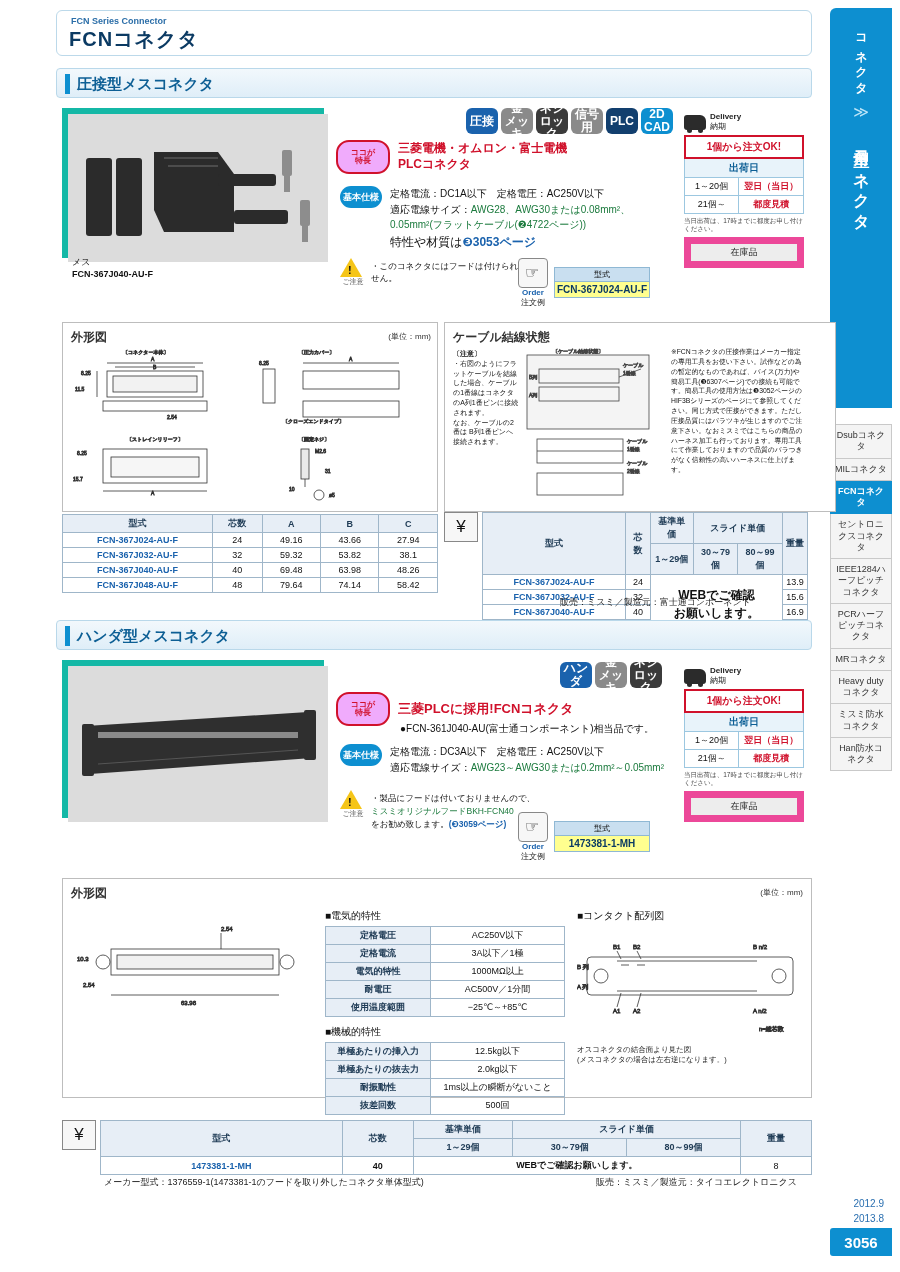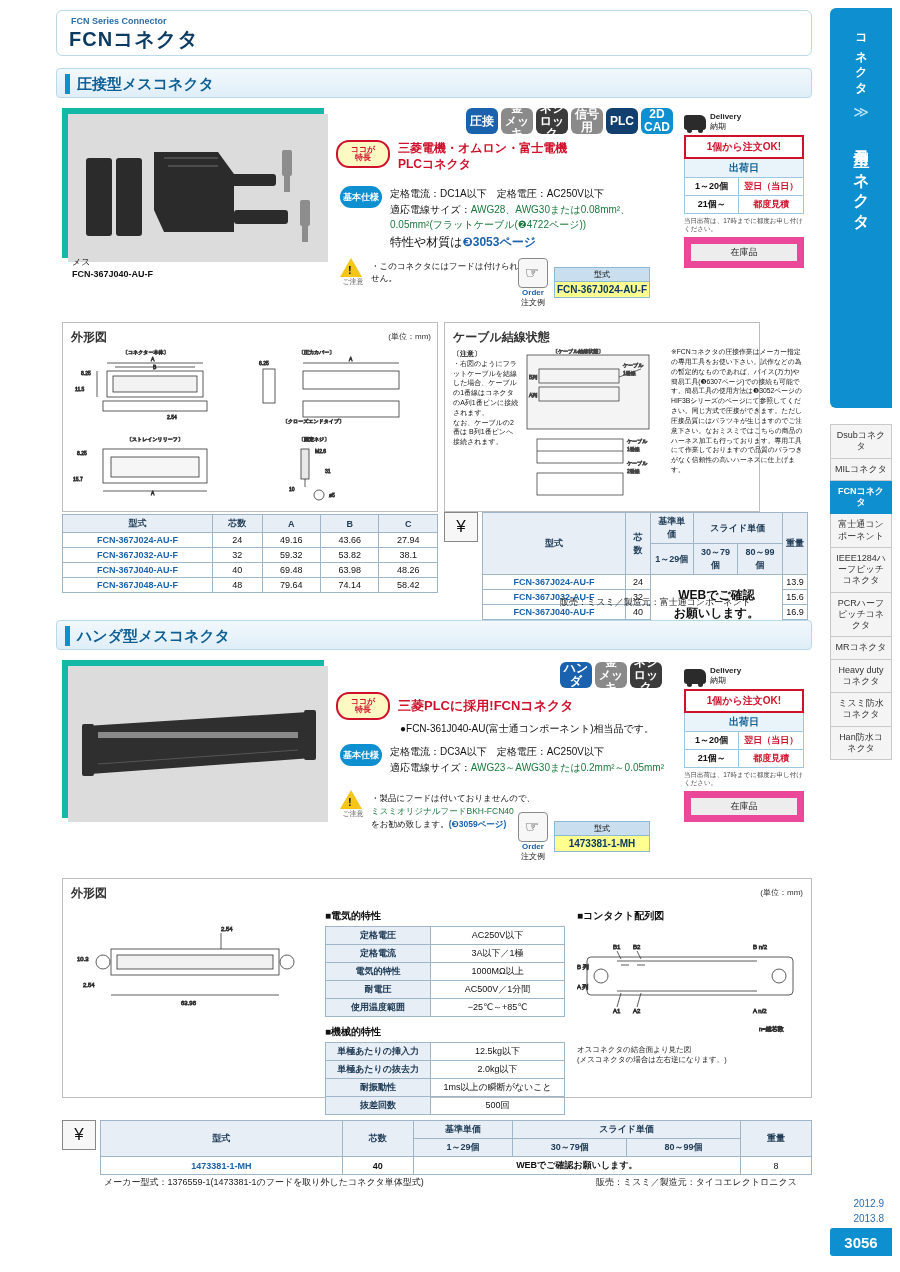--- a/index.html
+++ b/index.html
@@ -61,23 +61,23 @@
     width:32px; height:26px; border-radius:6px; color:#fff; font-size:12px; font-weight:bold;
     margin-right:3px; line-height:1.05; text-align:center; letter-spacing:0;
   }
   .b-blue { background:#1a62ad; }
   .b-gray { background:#8a8a8a; }
   .b-dark { background:#3b3b3b; }
   .b-navy { background:#123f6e; }
   .b-teal { background:#0d8fd0; }
 
   .feat-pill {
-    width:54px; height:28px; border-radius:13px; border:2px solid #d0112b; color:#d0112b;
+    width:54px; height:34px; border-radius:13px; border:2px solid #d0112b; color:#d0112b;
     font-size:8px; font-weight:bold; display:flex; align-items:center; justify-content:center;
-    line-height:1.05; text-align:center; background:#fef9c3;
+    line-height:1.05; text-align:center; background:#f0abfc;
   }
   .spec-pill {
     width:42px; height:22px; border-radius:11px; background:#0d8fd0; color:#fff;
     font-size:9px; font-weight:bold; display:flex; align-items:center; justify-content:center;
   }
   .blue { color:#1a62ad; }
   .grn { color:#1b7a3d; }
   .bld { font-weight:bold; }
 
   
@@ -85,21 +85,21 @@
   .del-head { display:flex; align-items:center; gap:4px; font-size:8px; color:#222; }
   .truck { width:22px; height:15px; background:#2b2b2b; border-radius:3px 6px 3px 3px; position:relative;}
   .truck:after{ content:""; position:absolute; left:3px; bottom:-3px; width:5px; height:5px; border-radius:50%; background:#2b2b2b;}
   .truck:before{ content:""; position:absolute; right:3px; bottom:-3px; width:5px; height:5px; border-radius:50%; background:#2b2b2b;}
   .order-ok {
     border:2px solid #d0112b; color:#d0112b; font-weight:bold; font-size:10px;
     text-align:center; padding:3px 0; margin-top:3px; background:#fff;
   }
   .ship-title { background:#e8f3fa; border:1px solid #9cc7e0; border-top:none; text-align:center; font-weight:bold; color:#0d5f95; font-size:10px; padding:2px 0;}
   .ship-row { display:flex; border:1px solid #9cc7e0; border-top:none; font-size:9px;}
-  .ship-row .c1 { width:46%; padding:2px 3px; text-align:center; border-right:1px solid #9cc7e0;font-weight:bold;}
+  .ship-row .c1 { width:46%; padding:2px 3px; text-align:center; border-right:1px solid #9cc7e0;}
   .ship-row .c2 { width:54%; padding:2px 3px; text-align:center; font-weight:bold; color:#d0112b;}
   .ship-note { font-size:6.5px; color:#444; line-height:1.3; margin-top:3px;}
   .stock { margin-top:3px; border:7px solid #ec4899; background:#ededed; text-align:center; font-size:9px; padding:2px 0; color:#222;}
 
   
   .caution { position:absolute; display:flex; gap:5px; align-items:flex-start; }
   .tri { width:0;height:0;border-left:11px solid transparent;border-right:11px solid transparent;border-bottom:19px solid #f5c518; position:relative;}
   .tri span{ position:absolute; left:-3px; top:6px; font-size:11px; font-weight:bold; color:#111;}
   .caution .lbl { font-size:7px; color:#444; text-align:center; width:26px; }
 
@@ -124,38 +124,38 @@
 
   .price-yen { width:34px; height:30px; border:1px solid #888; background:#f7f7f7; display:flex; align-items:center; justify-content:center; font-size:17px;}
   .web-msg { font-size:12px; font-weight:bold; color:#111; text-align:center; line-height:1.45;}
   .sellnote { position:absolute; font-size:9px; color:#222; }
 
   .smallnote { font-size:7.5px; line-height:1.35; color:#222;}
   .drawing-svg { position:absolute; }
   .cable-note { position:absolute; font-size:7px; line-height:1.4; color:#111;}
   .cable-note2 { position:absolute; font-size:6.8px; line-height:1.45; color:#111;}
 
-  .sec-sub { font-size:10px; font-weight:bold; color:#111; }
+  .sec-sub { font-size:10px; font-weight:normal; color:#111; }
 </style>
 </head>
 <body>
 
 <div class="page">
 
   <div class="rail">
     <div class="rail-tab-main">
       <div class="rail-v small">コネクタ</div>
       <div class="rail-chev">≫</div>
       <div class="rail-v big">角型コネクタ</div>
     </div>
     <div class="rail-list">
       <div class="rail-item">Dsubコネクタ</div>
       <div class="rail-item">MILコネクタ</div>
       <div class="rail-item active">FCNコネクタ</div>
-      <div class="rail-item">富士通コンポーネント</div>
+      <div class="rail-item">セントロニクスコネクタ</div>
       <div class="rail-item">IEEE1284ハーフピッチコネクタ</div>
       <div class="rail-item">PCRハーフピッチコネクタ</div>
       <div class="rail-item">MRコネクタ</div>
       <div class="rail-item">Heavy dutyコネクタ</div>
       <div class="rail-item">ミスミ防水コネクタ</div>
       <div class="rail-item">Han防水コネクタ</div>
     </div>
     <div class="rail-dates">
       <div>2012.9</div>
       <div>2013.8</div>
@@ -367,21 +367,21 @@
             <td class="model">FCN-367J048-AU-F</td>
             <td>48</td>
             <td>79.64</td>
             <td>74.14</td>
             <td>58.42</td>
           </tr>
       </tbody>
     </table>
   </div>
 
-  <div class="panel" style="left:444px; top:322px; width:316px; height:190px;">
+  <div class="panel" style="left:444px; top:322px; width:392px; height:190px;">
     <div class="panel-title" style="left:8px; top:6px;">ケーブル結線状態</div>
     <div class="cable-note" style="left:8px; top:26px; width:66px;">
       <b>〔注意〕</b><br>
       <span style="white-space:pre-line;">・右図のようにフラットケーブルを結線した場合、ケーブルの1番線はコネクタのA列1番ピンに接続されます。
 なお、ケーブルの2番は B列1番ピンへ接続されます。</span>
     </div>
     <svg style="position:absolute; left:78px; top:24px;" width="140" height="158" viewBox="0 0 140 158">
       <g stroke="#444" fill="none" stroke-width="0.8" font-size="5" font-family="Liberation Sans">
         <rect x="4" y="8" width="122" height="74" fill="#f4f4f4"></rect>
         <text x="30" y="6" fill="#333">〔ケーブル結線状態〕</text>

